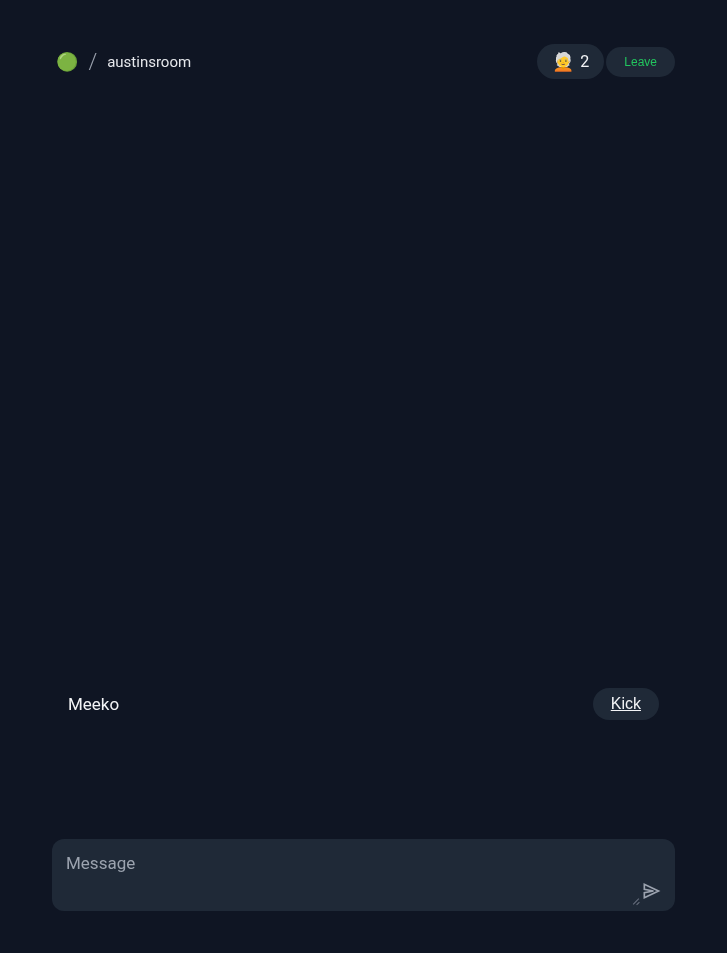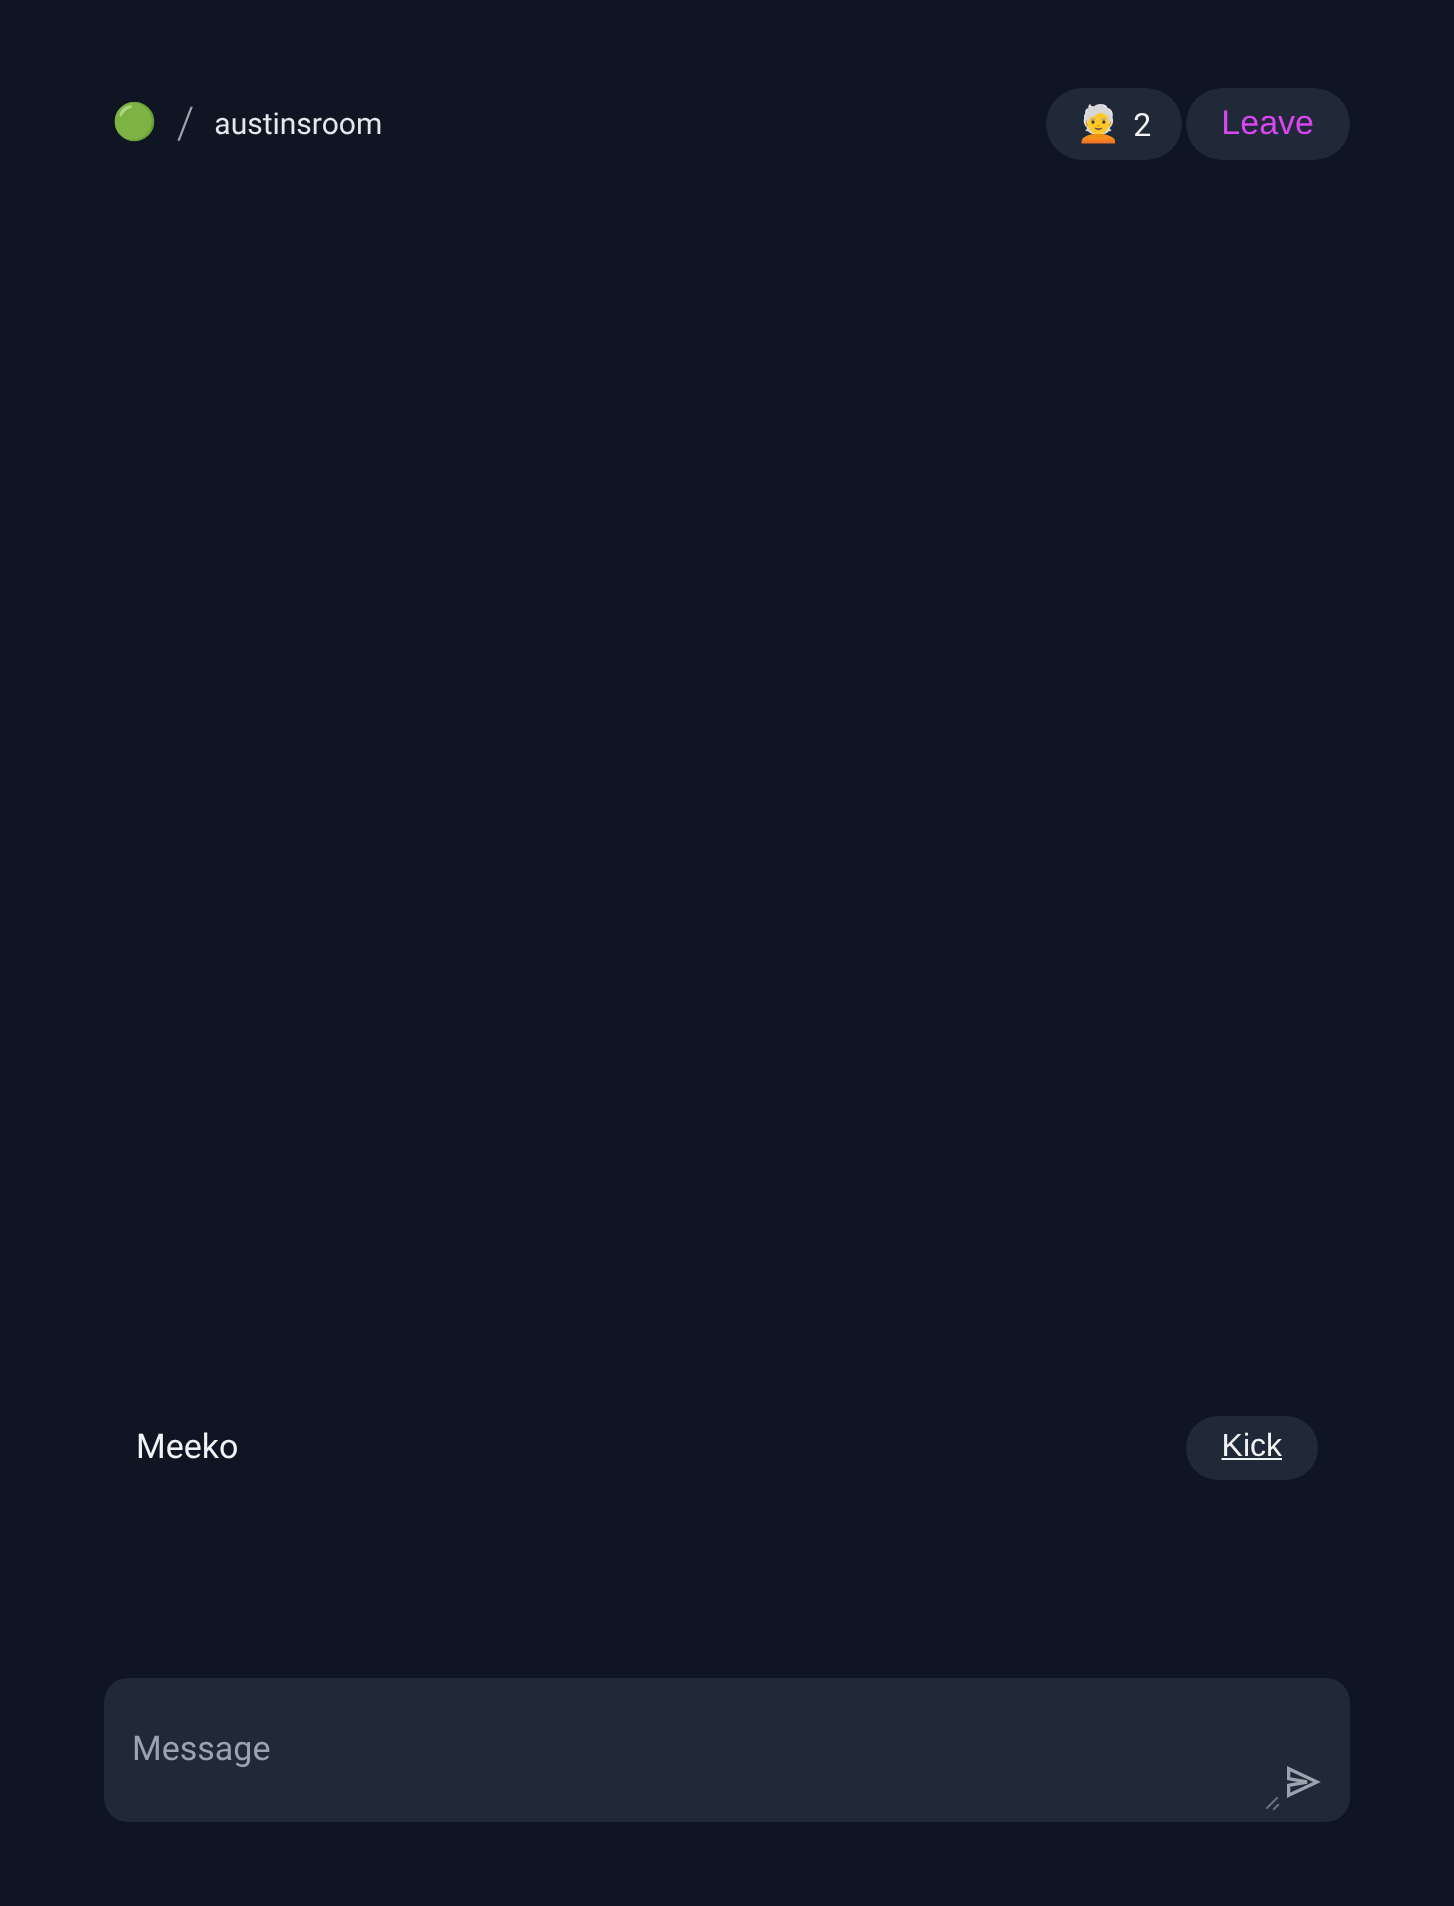--- a/index.html
+++ b/index.html
@@ -54,33 +54,33 @@
       border-radius: 999px;
       padding: 7px 15px;
       font-size: 16px;
       color: #f3f4f6;
     }
     .user-count-badge .emoji {
       font-size: 18px;
     }
     .leave-button {
       background-color: #1f2937;
-      color: #d946ef;
+      color: #22c55e;
       border: none;
       border-radius: 999px;
       padding: 8px 18px;
-      font-size: 17px;
+      font-size: 12px;
       cursor: pointer;
       margin-left: 2px;
     }
     .user-list {
       position: absolute;
       left: 52px;
       right: 52px;
-      top: 708px;
+      top: 688px;
       display: flex;
       flex-direction: column;
       gap: 26px;
     }
     .user-row {
       display: flex;
       align-items: center;
       justify-content: space-between;
       padding: 0 16px;
     }
@@ -118,21 +118,21 @@
     }
     .message-input {
       flex: 1;
       background: transparent;
       border: none;
       outline: none;
       resize: none;
       color: #e5e7eb;
       font-size: 17px;
       font-family: inherit;
-      padding: 26px 16px 4px 14px;
+      padding: 14px 16px 4px 14px;
     }
     .message-input::placeholder {
       color: #9ca3af;
     }
     .send-button {
       background: transparent;
       border: none;
       cursor: pointer;
       padding: 0 14px 4px 0;
       display: flex;

